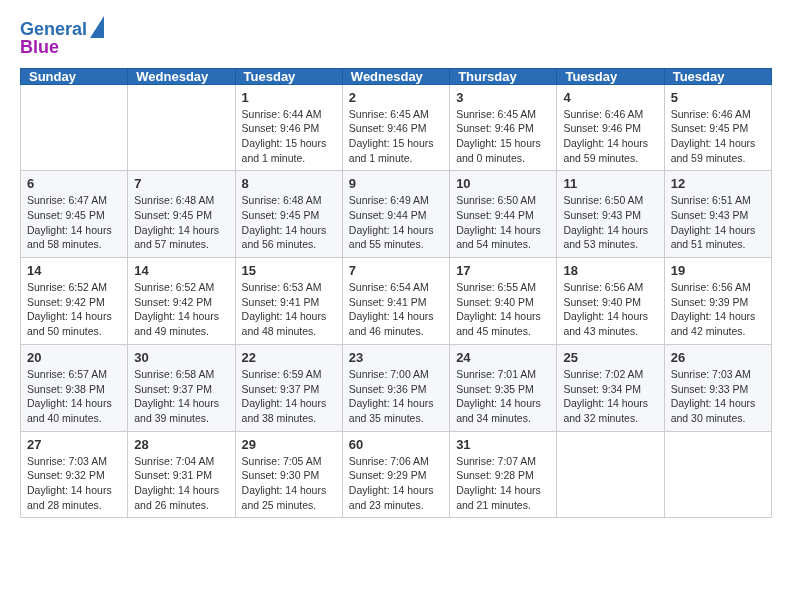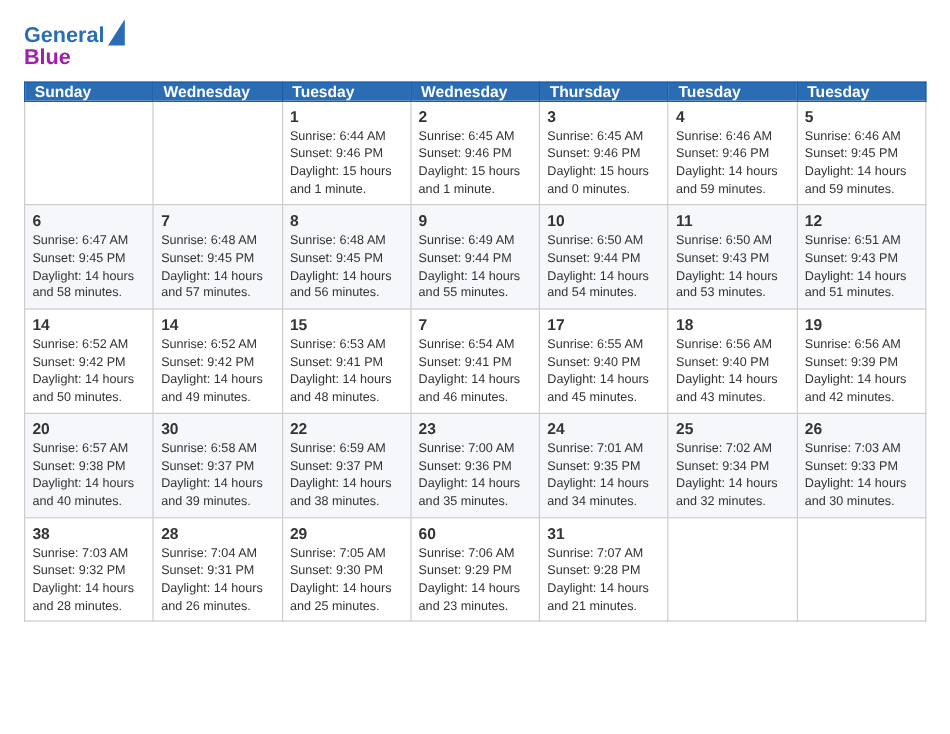--- a/index.html
+++ b/index.html
@@ -236,21 +236,21 @@
           <span class="day-number">25</span>
           <div class="day-info">Sunrise: 7:02 AM<br>Sunset: 9:34 PM<br>Daylight: 14 hours and 32 minutes.</div>
         </td>
         <td>
           <span class="day-number">26</span>
           <div class="day-info">Sunrise: 7:03 AM<br>Sunset: 9:33 PM<br>Daylight: 14 hours and 30 minutes.</div>
         </td>
       </tr>
       <tr>
         <td>
-          <span class="day-number">38</span>
+          <span class="day-number">27</span>
           <div class="day-info">Sunrise: 7:03 AM<br>Sunset: 9:32 PM<br>Daylight: 14 hours and 28 minutes.</div>
         </td>
         <td>
           <span class="day-number">28</span>
           <div class="day-info">Sunrise: 7:04 AM<br>Sunset: 9:31 PM<br>Daylight: 14 hours and 26 minutes.</div>
         </td>
         <td>
           <span class="day-number">29</span>
           <div class="day-info">Sunrise: 7:05 AM<br>Sunset: 9:30 PM<br>Daylight: 14 hours and 25 minutes.</div>
         </td>

